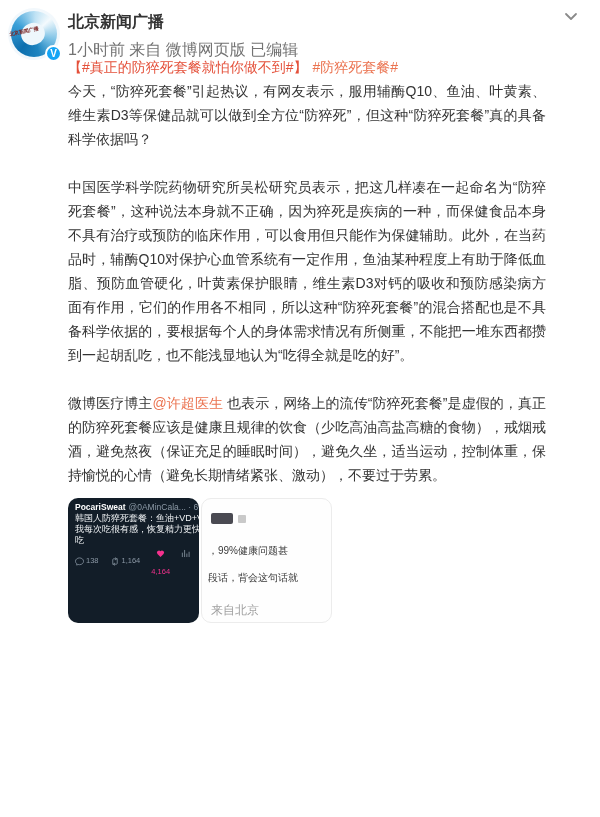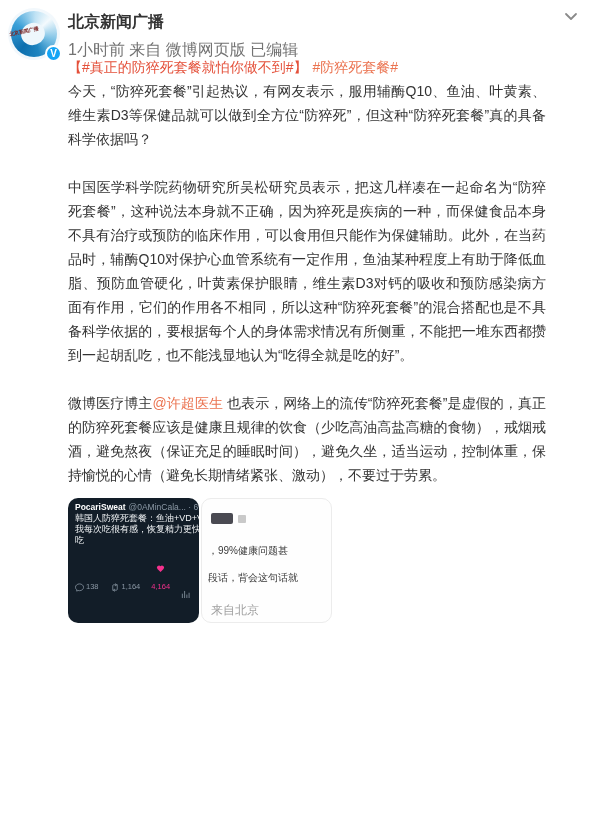--- a/index.html
+++ b/index.html
@@ -54,21 +54,21 @@
   .images-row { display:flex; gap:2px; margin-top:11px; }
   .card {
     flex:none; width:131px; height:125px; border-radius:10px; overflow:hidden;
     position:relative; cursor:pointer;
   }
   .tweet-card { background:#121d28; color:#e7e9ea; padding:4px 0 0 7px; }
   .t-head { font-size:8.5px; line-height:11px; white-space:nowrap; overflow:hidden; }
   .t-author { font-weight:bold; color:#fff; }
   .t-handle { color:#8b98a5; margin-left:3px; }
   .t-body { font-size:9px; line-height:11px; color:#f0f3f5; white-space:nowrap; overflow:hidden; }
-  .t-stats { display:flex; gap:11px; margin-top:18px; font-size:7.5px; color:#8b98a5; align-items:flex-end; }
+  .t-stats { display:flex; gap:11px; margin-top:3px; font-size:7.5px; color:#8b98a5; align-items:flex-start; }
   .t-stat { display:flex; align-items:center; gap:2px; }
   .t-stat.like { color:#f5318d;flex-direction:column; }
   .t-quote { margin-top:6px; position:relative; }
   .q-author { font-size:9px; font-weight:bold; color:#fff; line-height:11px; }
   .q-handle { font-size:8px; color:#8b98a5; line-height:10px; }
   .follow-btn {
     position:absolute; right:-10px; top:1px; background:#eff3f4; color:#0f1419;
     font-size:8.5px; font-weight:bold; border:none; border-radius:11px; padding:3px 12px; cursor:pointer;
   }
 

